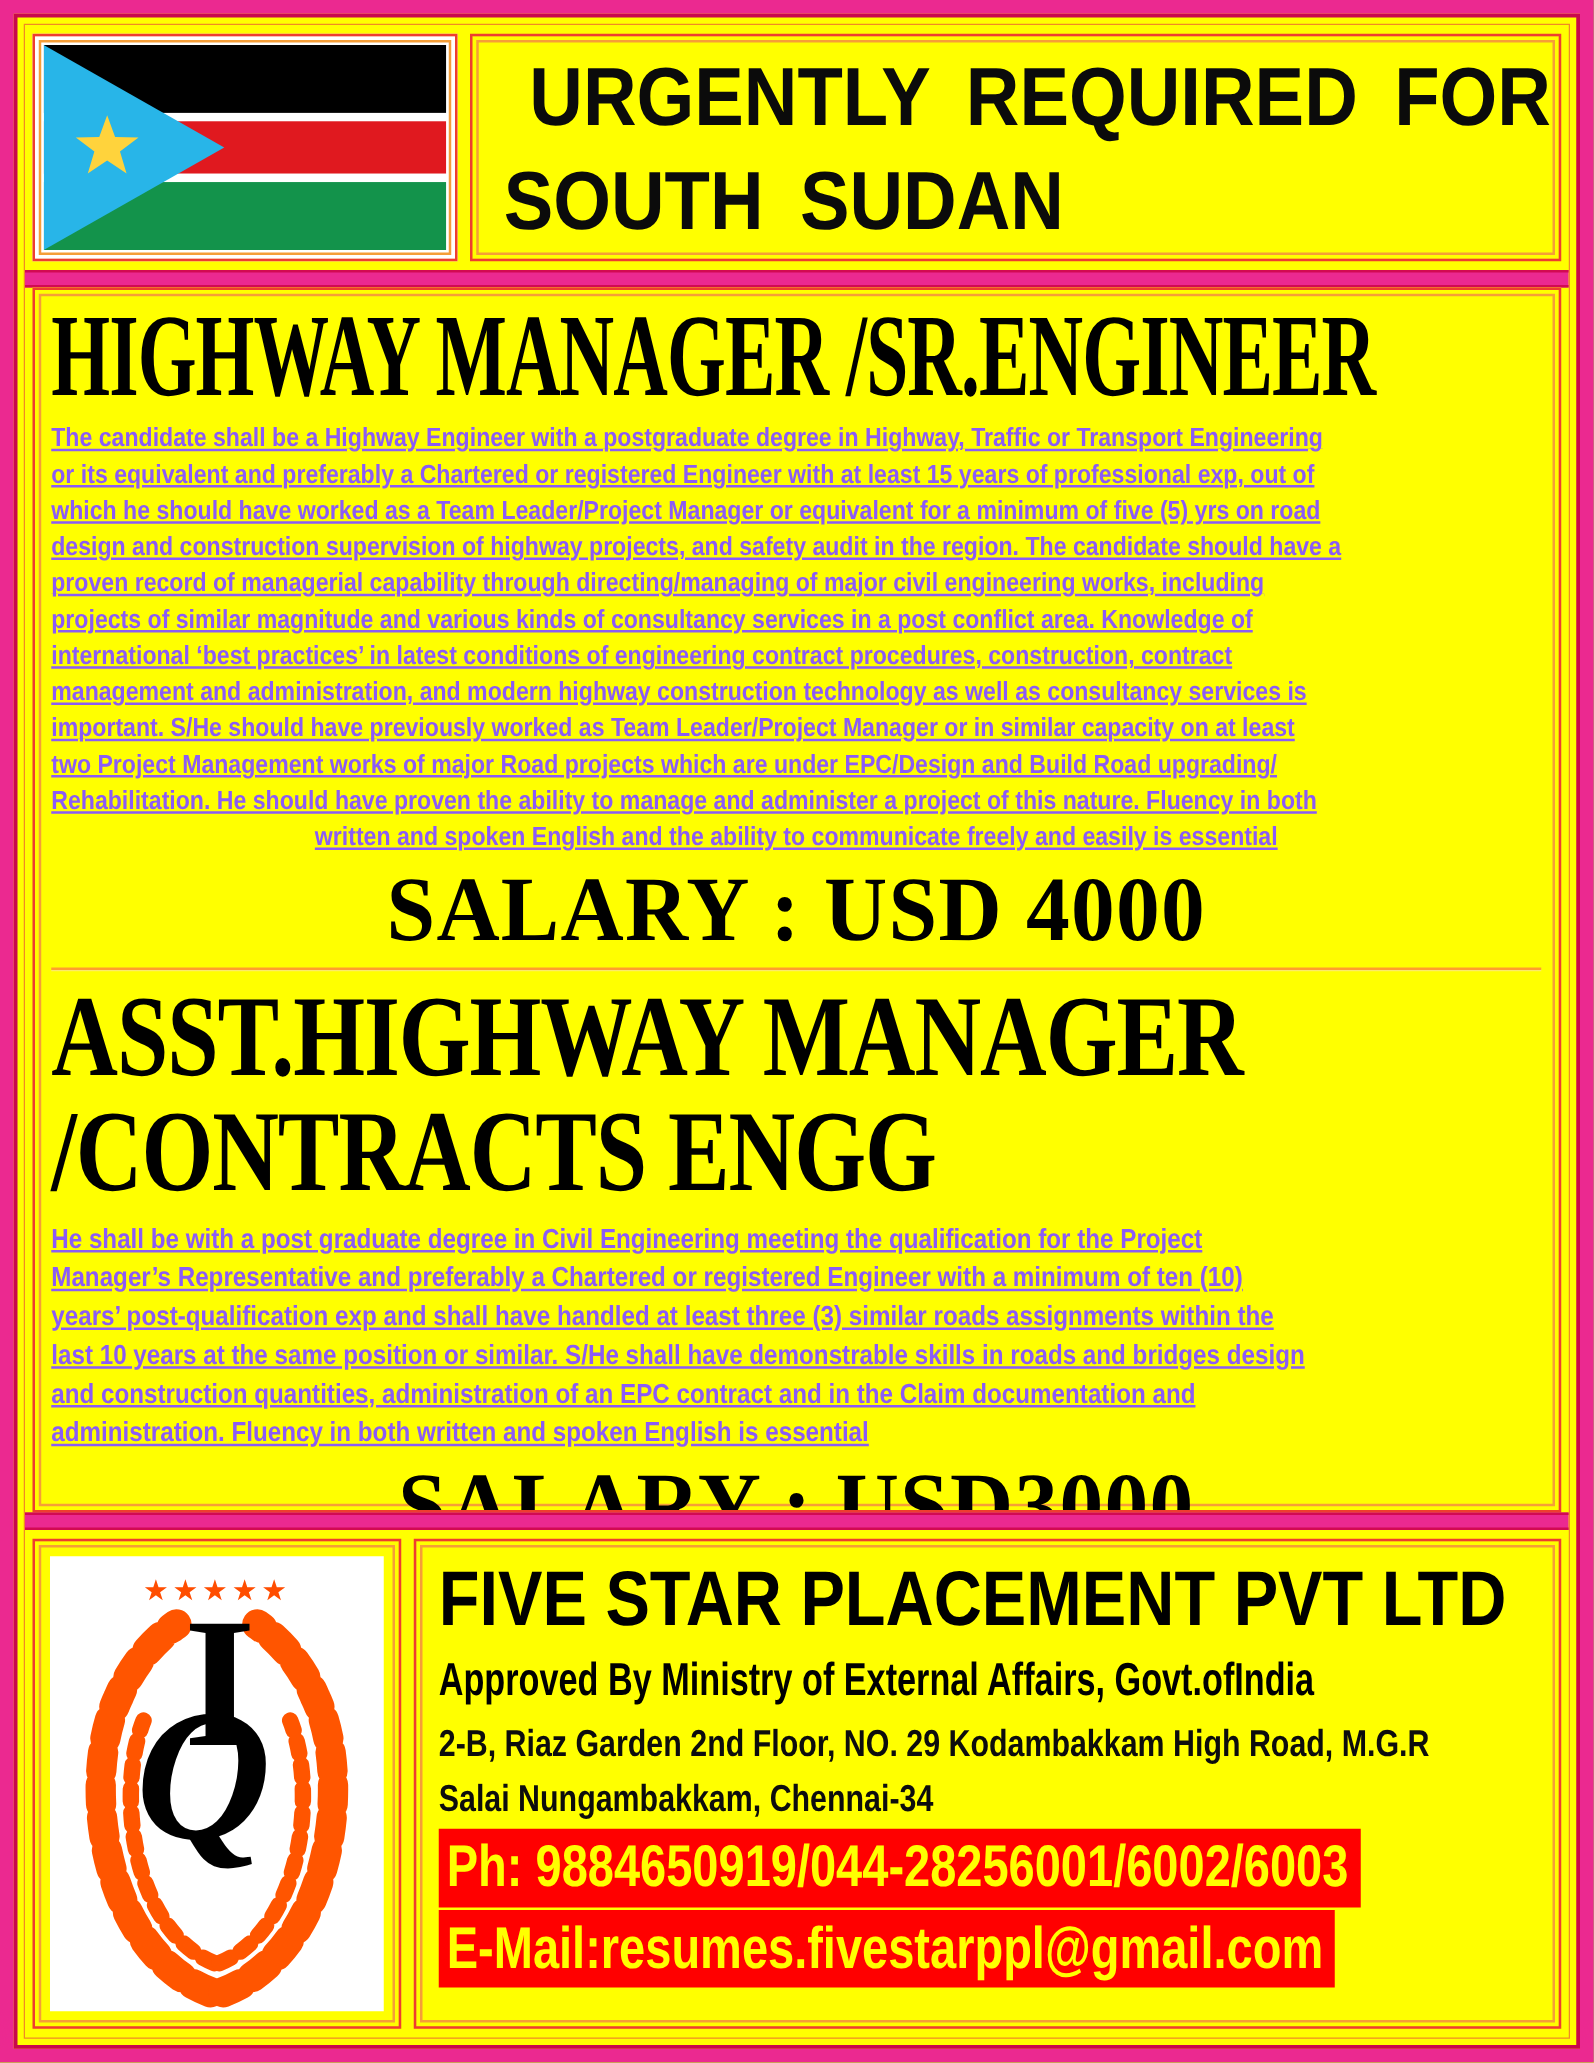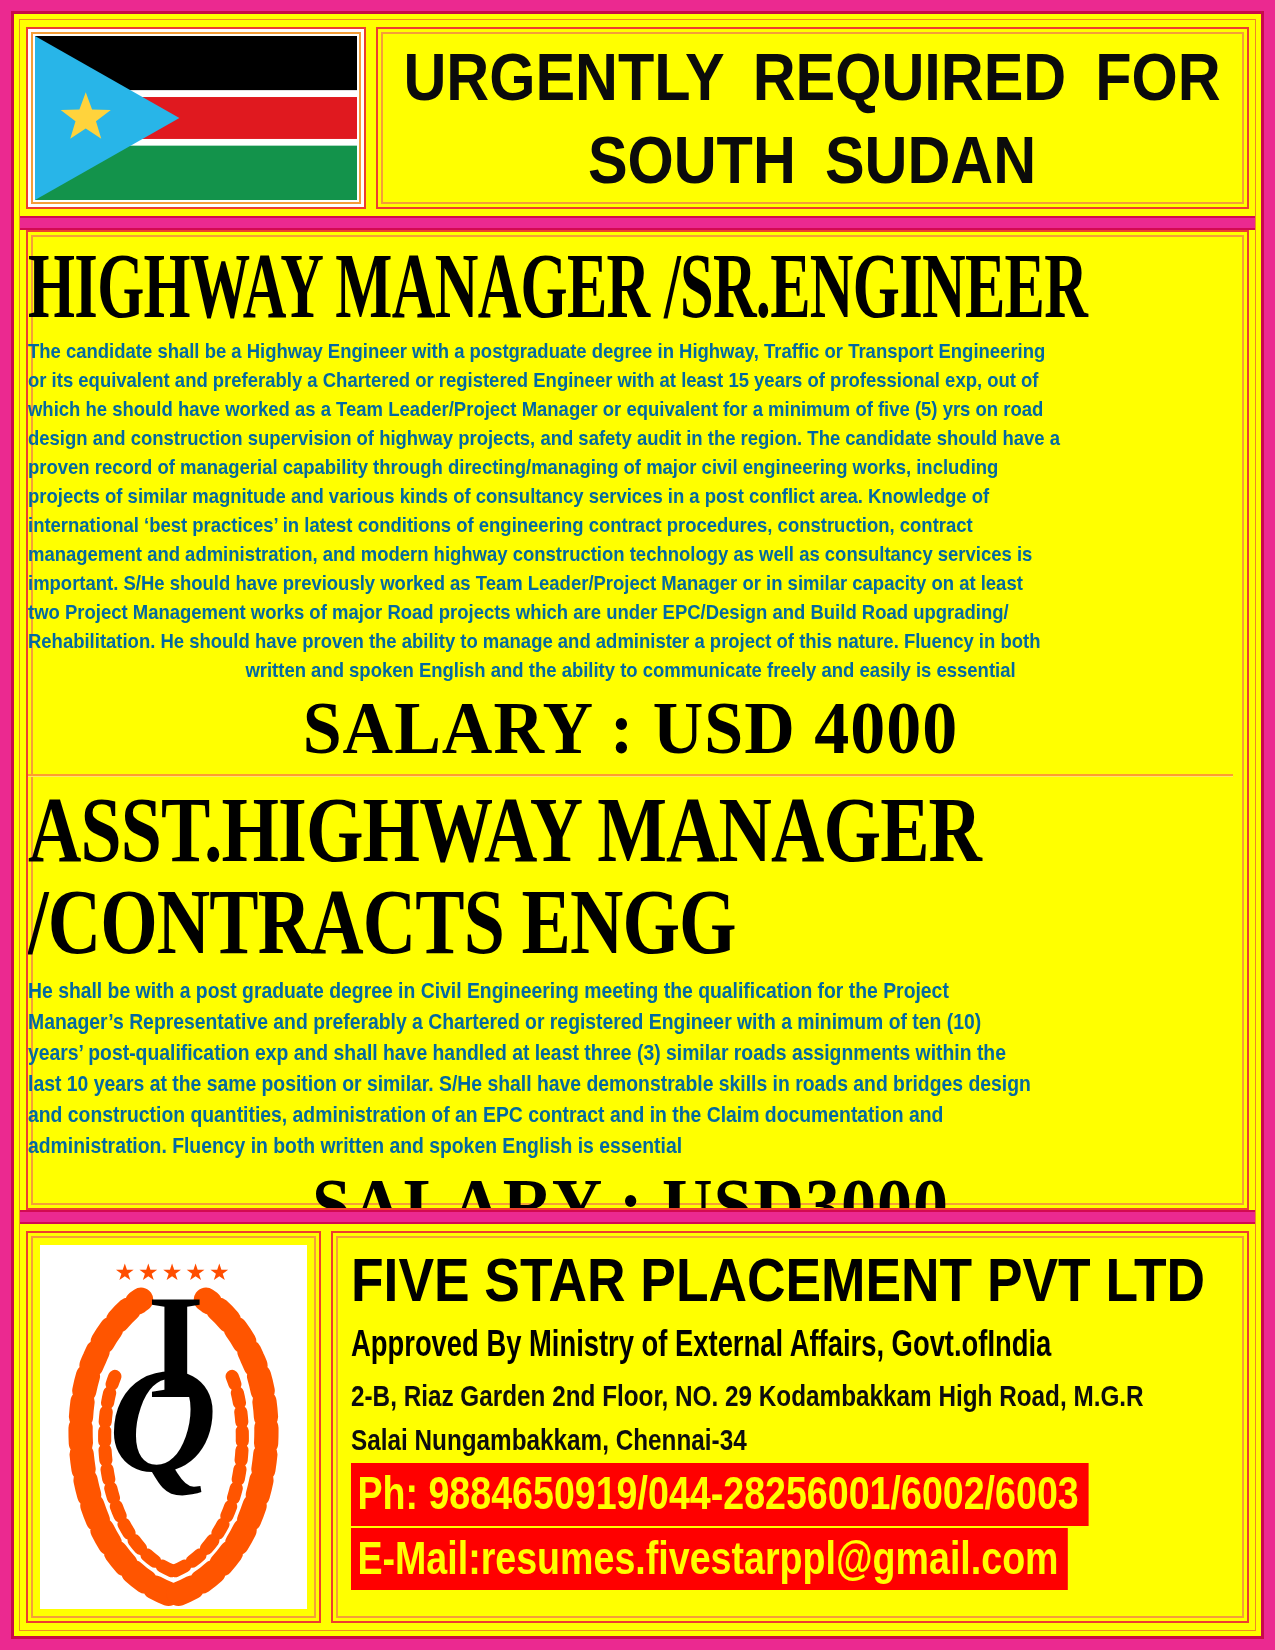--- a/index.html
+++ b/index.html
@@ -48,55 +48,55 @@
     flex:0 0 340px;
     padding:7px;
     display:flex; align-items:center; justify-content:center;
     background:#FFFFFF;
     box-shadow: inset 0 0 0 3px #fff, inset 0 0 0 5px #F59E38;
   }
   .flag-box svg { width:100%; height:100%; display:block; }
   .title-box {
     flex:1 1 auto;
     display:flex; flex-direction:column; justify-content:space-around;
-    align-items:center; padding:6px 0;
+    align-items:flex-start; padding:6px 0;
     overflow:hidden;
   }
   .main-title-line {
     font-weight:bold; font-size:66px; color:#0b0b0b;
     letter-spacing:0px; word-spacing:14px; white-space:nowrap;
     transform:scaleX(0.90); transform-origin:center;
     line-height:1;
   }
 
   
   .main-box {
     flex:1 1 auto;
     margin:0 6px;
-    padding:8px 14px 4px 0;
+    padding:8px 14px 4px 13px;
     overflow:hidden;
   }
   .job-title {
     font-family:"Liberation Serif", serif;
     font-weight:bold; color:#000;
     font-size:84px; line-height:0.98;
     white-space:nowrap;
     transform:scale(0.72,1.12); transform-origin:left top;
     letter-spacing:-1px;
     margin-bottom:14px;
   }
   .job-title2 {
     font-family:"Liberation Serif", serif;
     font-weight:bold; color:#000;
     font-size:84px; line-height:1.1;
     white-space:nowrap;
     transform:scale(0.88,1.10); transform-origin:left top;
     letter-spacing:-1px;
   }
-  .desc { color:#0369a1; font-weight:bold; }
+  .desc { color:#8b5cf6; font-weight:bold;text-decoration:underline; }
   .desc .line {
     white-space:nowrap; font-size:21px; height:29px; line-height:29px;
     transform:scaleX(0.88); transform-origin:left center;
   }
   .desc.center-last .line:last-child {
     text-align:center; transform-origin:center;
   }
   .desc2 .line { font-size:22px; height:31px; line-height:31px; }
   .salary {
     font-family:"Liberation Serif", serif;

